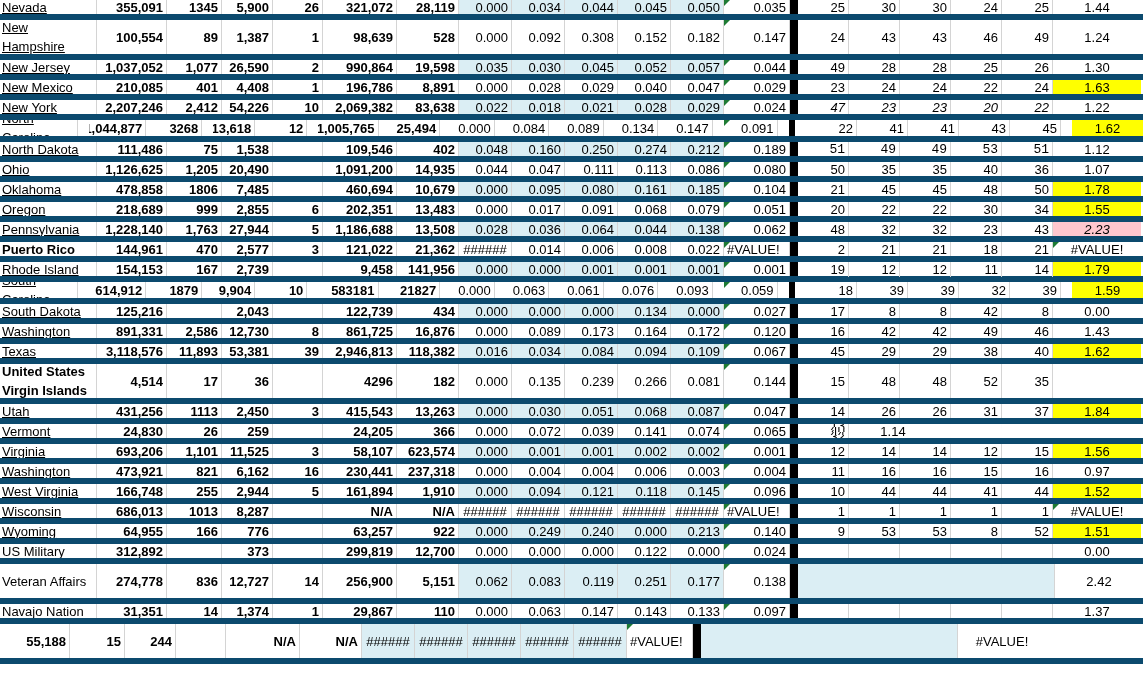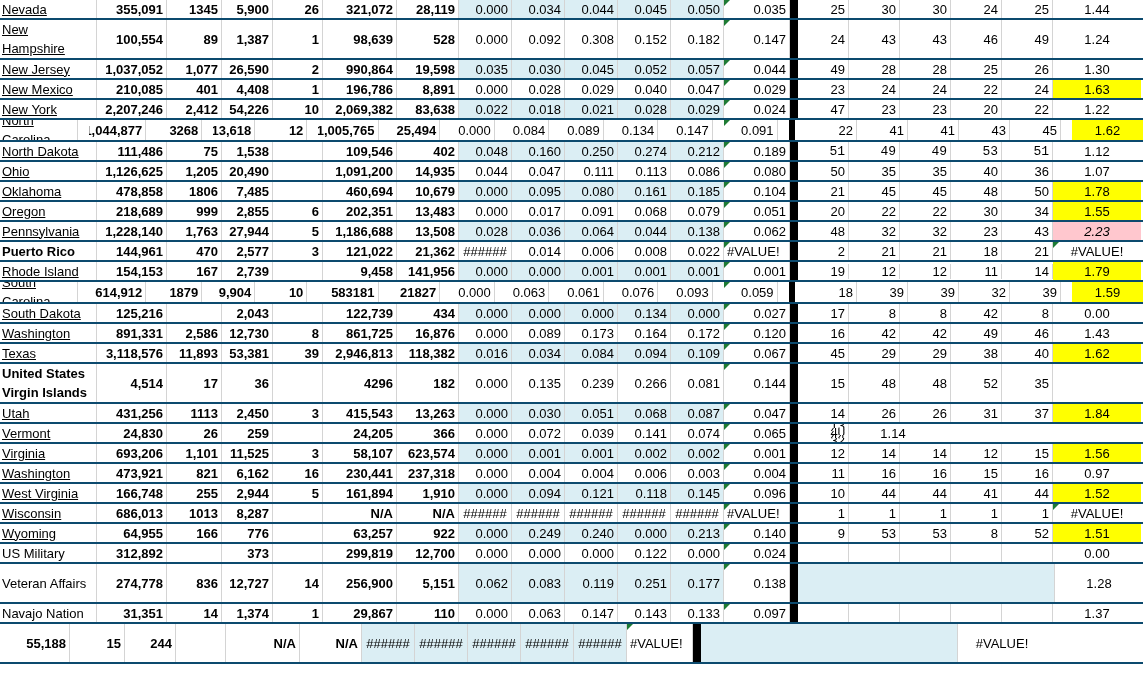--- a/index.html
+++ b/index.html
@@ -1,19 +1,19 @@
 <!DOCTYPE html>
 <html><head>
 <meta charset="utf-8">
 <style>
   html, body { margin:0; padding:0; background:#ffffff; }
   body { width:1143px; height:674px; overflow:hidden; position:relative;
          font-family:"Liberation Sans", sans-serif; font-size:13px; color:#000; }
   #sheet { position:absolute; left:0; top:0; width:1143px; }
-  .row { position:relative; display:flex; border-bottom:2px solid #0c4a6e; box-sizing:border-box; }
+  .row { position:relative; display:flex; border-bottom:6px solid #0c4a6e; box-sizing:border-box; }
   .cell { box-sizing:border-box; border-right:1px solid #d4d4d4; display:flex; align-items:center;
           justify-content:flex-end; padding:0 3px; white-space:nowrap; overflow:hidden; position:relative; }
   .c-name { width:97px; justify-content:flex-start; white-space:normal; line-height:19px; padding-left:2px; }
   .c-name.link span { text-decoration:underline; }
   .c-name.bold { font-weight:bold; }
   .c1 { width:70px; } .c2 { width:55px; } .c3 { width:51px; } .c4 { width:50px; }
   .c5 { width:74px; } .c6 { width:62px; }
   .r { width:53px; }
   .c-sum { width:66px; }
   .c-bar { width:8px; background:#000; padding:0; border-right:none; }
@@ -146,21 +146,21 @@
     <div class="cell c4 b">10</div>
     <div class="cell c5 b">2,069,382</div>
     <div class="cell c6 b">83,638</div>
     <div class="cell r sh shade">0.022</div>
     <div class="cell r sh shade">0.018</div>
     <div class="cell r sh shade">0.021</div>
     <div class="cell r sh shade">0.028</div>
     <div class="cell r sh shade">0.029</div>
     <div class="cell c-sum tri">0.024</div>
     <div class="cell c-bar"></div>
-    <div class="rank-group" style="display:flex;">
+    <div class="rank-group" style="display:flex;font-style:italic;">
       <div class="cell rk">47</div>
       <div class="cell rk">23</div>
       <div class="cell rk">23</div>
       <div class="cell rk">20</div>
       <div class="cell rk">22</div>
     </div>
     <div class="cell c-score">1.22</div>
   </div>
     <div class="row h22">
     <div class="cell c-name link">
@@ -720,21 +720,21 @@
     <div class="cell r sh shade">0.062</div>
     <div class="cell r sh shade">0.083</div>
     <div class="cell r sh shade">0.119</div>
     <div class="cell r sh shade">0.251</div>
     <div class="cell r sh shade">0.177</div>
     <div class="cell c-sum tri">0.138</div>
     <div class="cell c-bar"></div>
     <div class="rank-group" style="display:flex;">
         <div class="cell merged"></div>
       </div>
-    <div class="cell c-score">1.28</div>
+    <div class="cell c-score">2.42</div>
   </div>
     <div class="row h20">
     <div class="cell c-name">
         <span>Navajo Nation</span>
       </div>
     <div class="cell c1 b">31,351</div>
     <div class="cell c2 b">14</div>
     <div class="cell c3 b">1,374</div>
     <div class="cell c4 b">1</div>
     <div class="cell c5 b">29,867</div>

